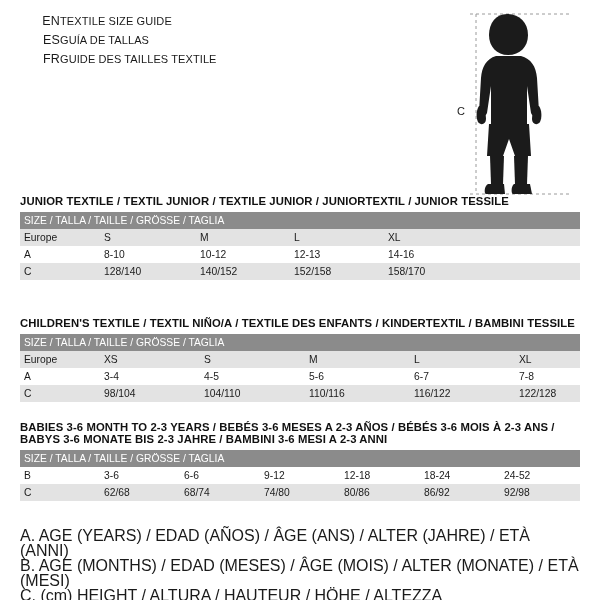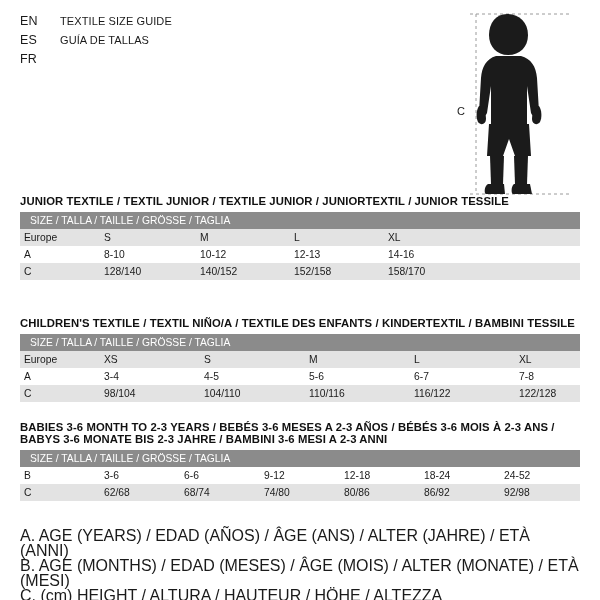--- a/index.html
+++ b/index.html
@@ -31,20 +31,21 @@
   .header-row {
     display: flex;
     align-items: baseline;
     height: 19px;
   }
   .lang-code {
     width: 40px;
     font-size: 12.5px;
     letter-spacing: .2px;
     color: #1a1a1a;
+    text-align: right;
   }
   .lang-title {
     font-size: 11px;
     letter-spacing: .1px;
     color: #1a1a1a;
   }
 
   
   .figure {
     position: absolute;
@@ -87,21 +88,21 @@
     vertical-align: middle;
     color: #1a1a1a;
   }
   .row-head td {
     background: #8b8b8b;
     color: #ffffff;
     font-size: 10.3px;
     height: 17px;
   }
   .row-head td.head-cell {
-    padding-left: 10px;
+    padding-left: 4px;
   }
   .row-alt td {
     background: #e3e3e3;
   }
   .row-plain td {
     background: #ffffff;
   }
   td.c0 { padding-left: 4px; margin-left: 16px; }
 
   
@@ -126,20 +127,21 @@
     <div class="header-row">
       <span class="lang-code">EN</span>
       <span class="lang-title">TEXTILE SIZE GUIDE</span>
     </div>
     <div class="header-row">
       <span class="lang-code">ES</span>
       <span class="lang-title">GUÍA DE TALLAS</span>
     </div>
     <div class="header-row">
       <span class="lang-code">FR</span>
+      <span class="lang-title">GUIDE DES TAILLES TEXTILE</span>
     </div>
   </div>
 
   <div class="figure">
     <svg width="140" height="195" viewBox="0 0 140 195" xmlns="http://www.w3.org/2000/svg">
 
       <line x1="18" y1="8" x2="118" y2="8" stroke="#9a9a9a" stroke-width="1" stroke-dasharray="3,3"></line>
       <line x1="18" y1="188" x2="118" y2="188" stroke="#9a9a9a" stroke-width="1" stroke-dasharray="3,3"></line>
       <line x1="24" y1="8" x2="24" y2="188" stroke="#9a9a9a" stroke-width="1" stroke-dasharray="3,3"></line>
 

